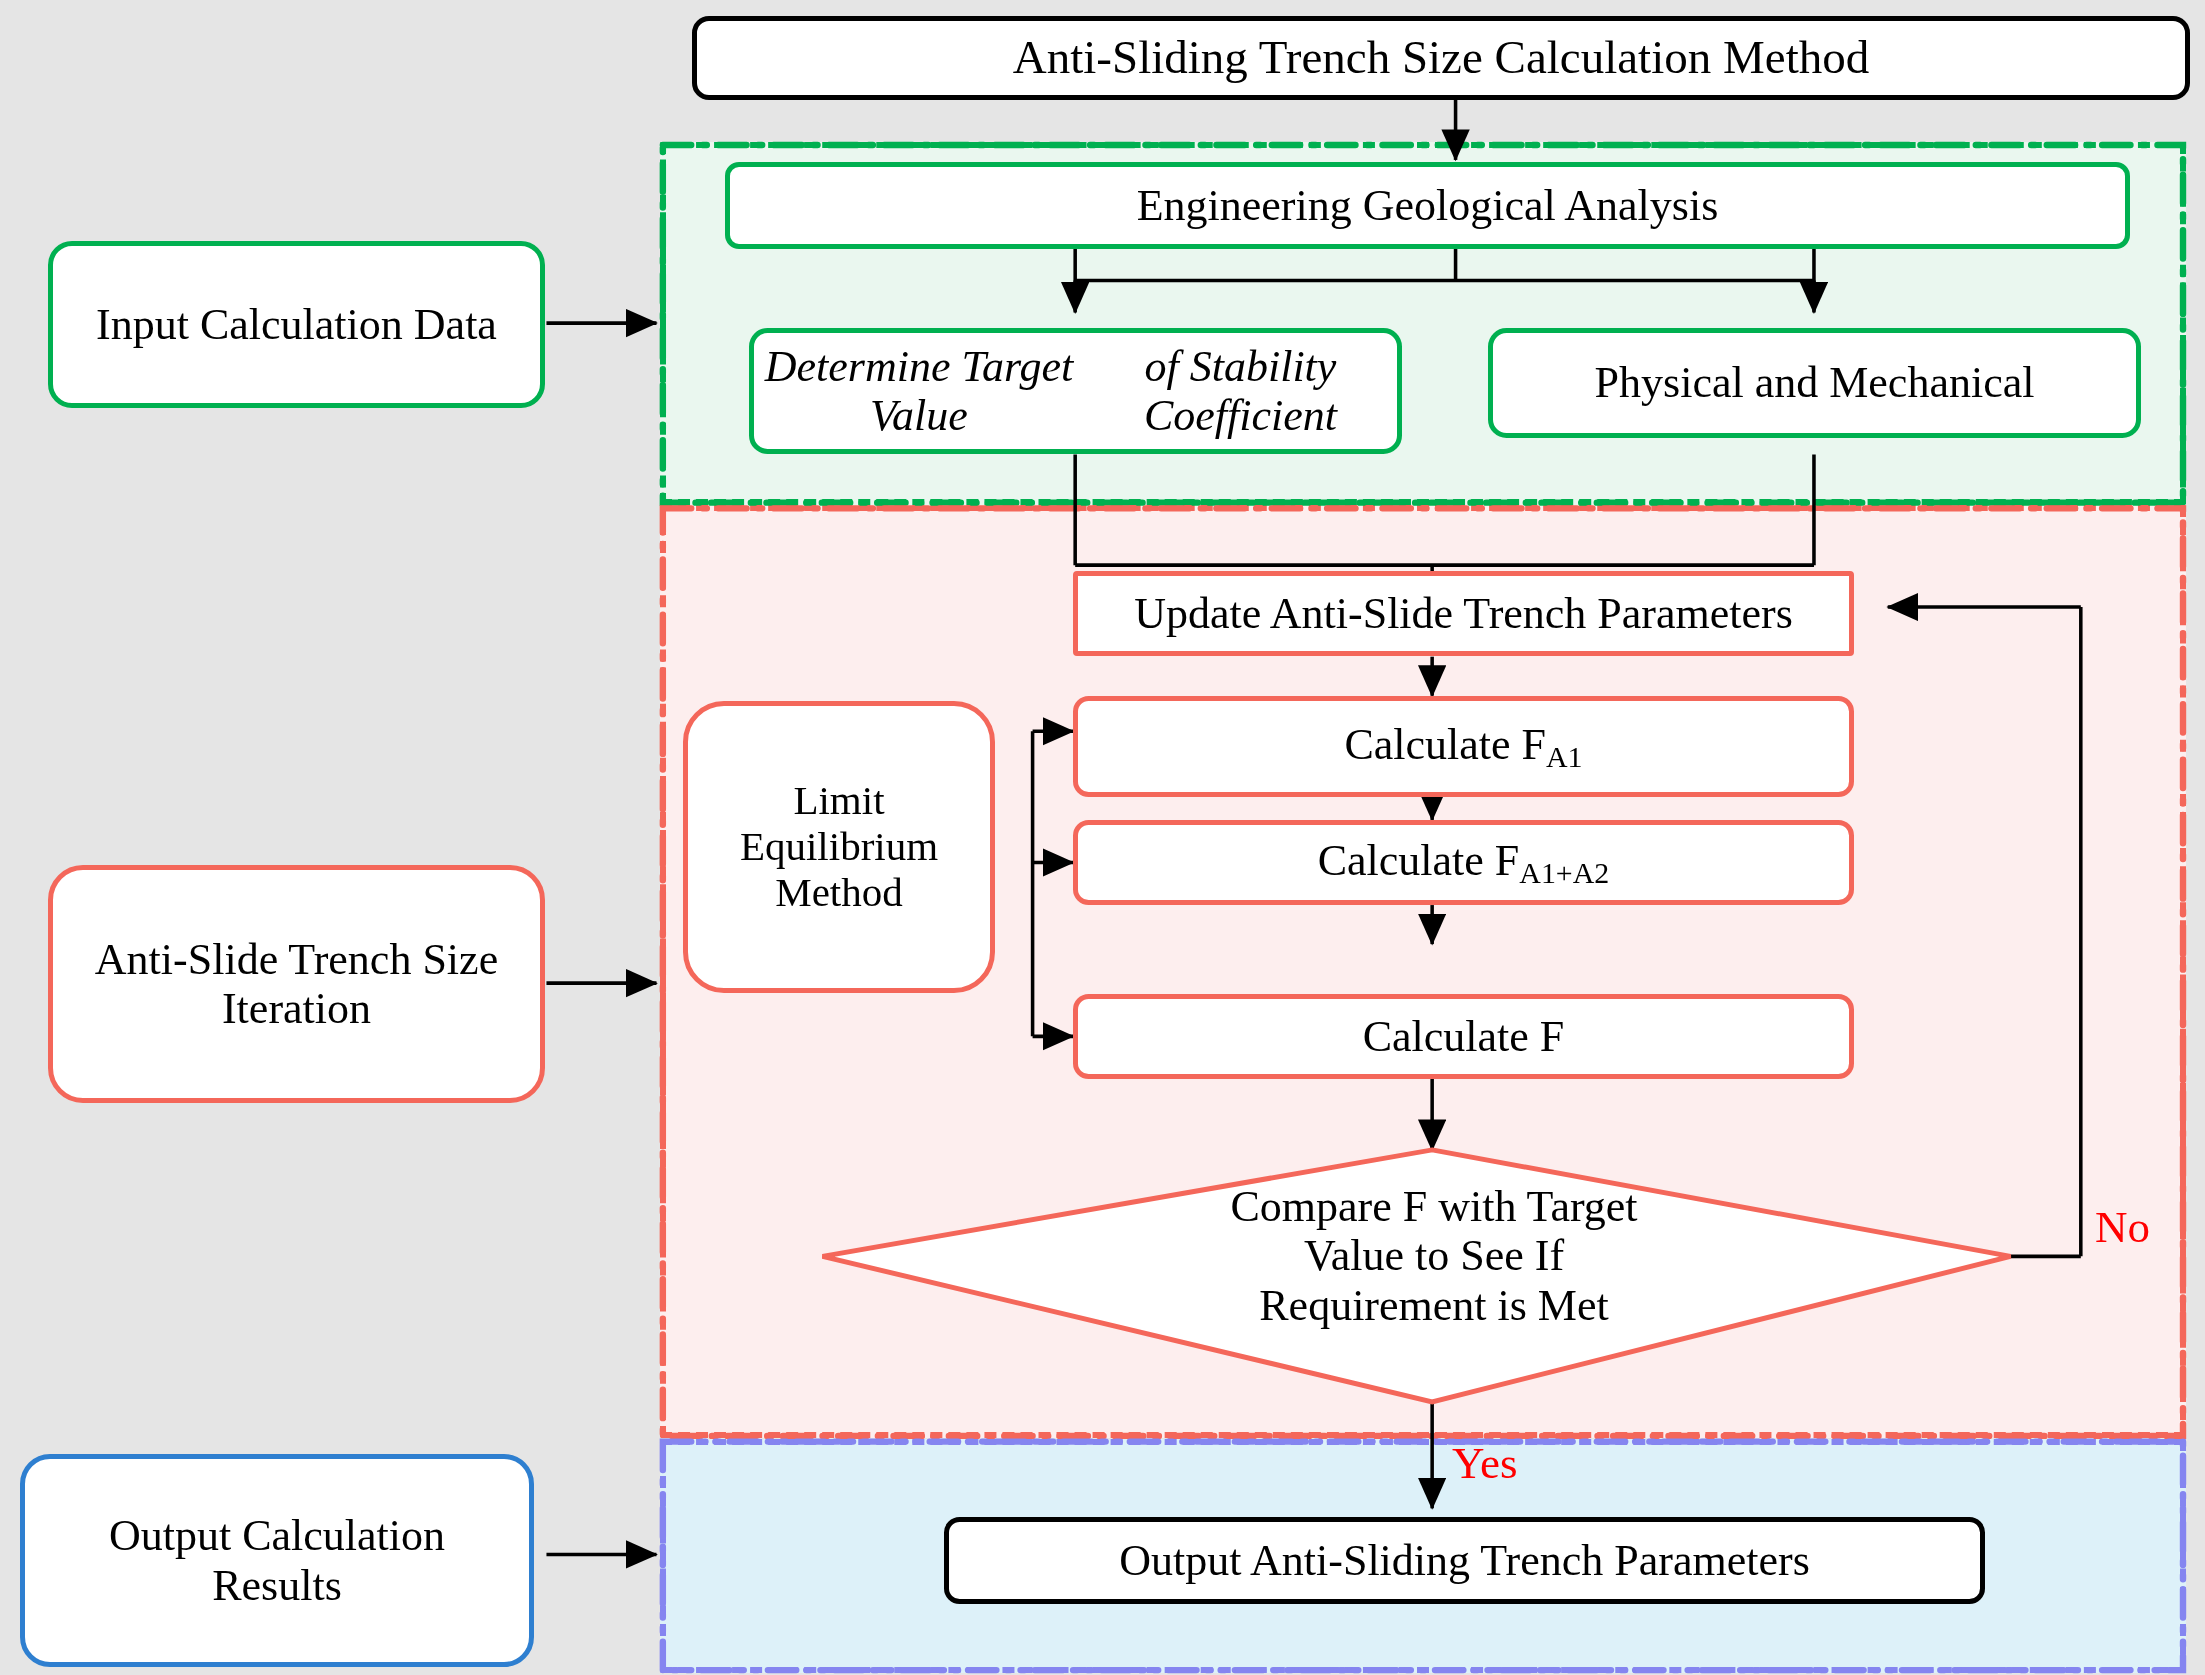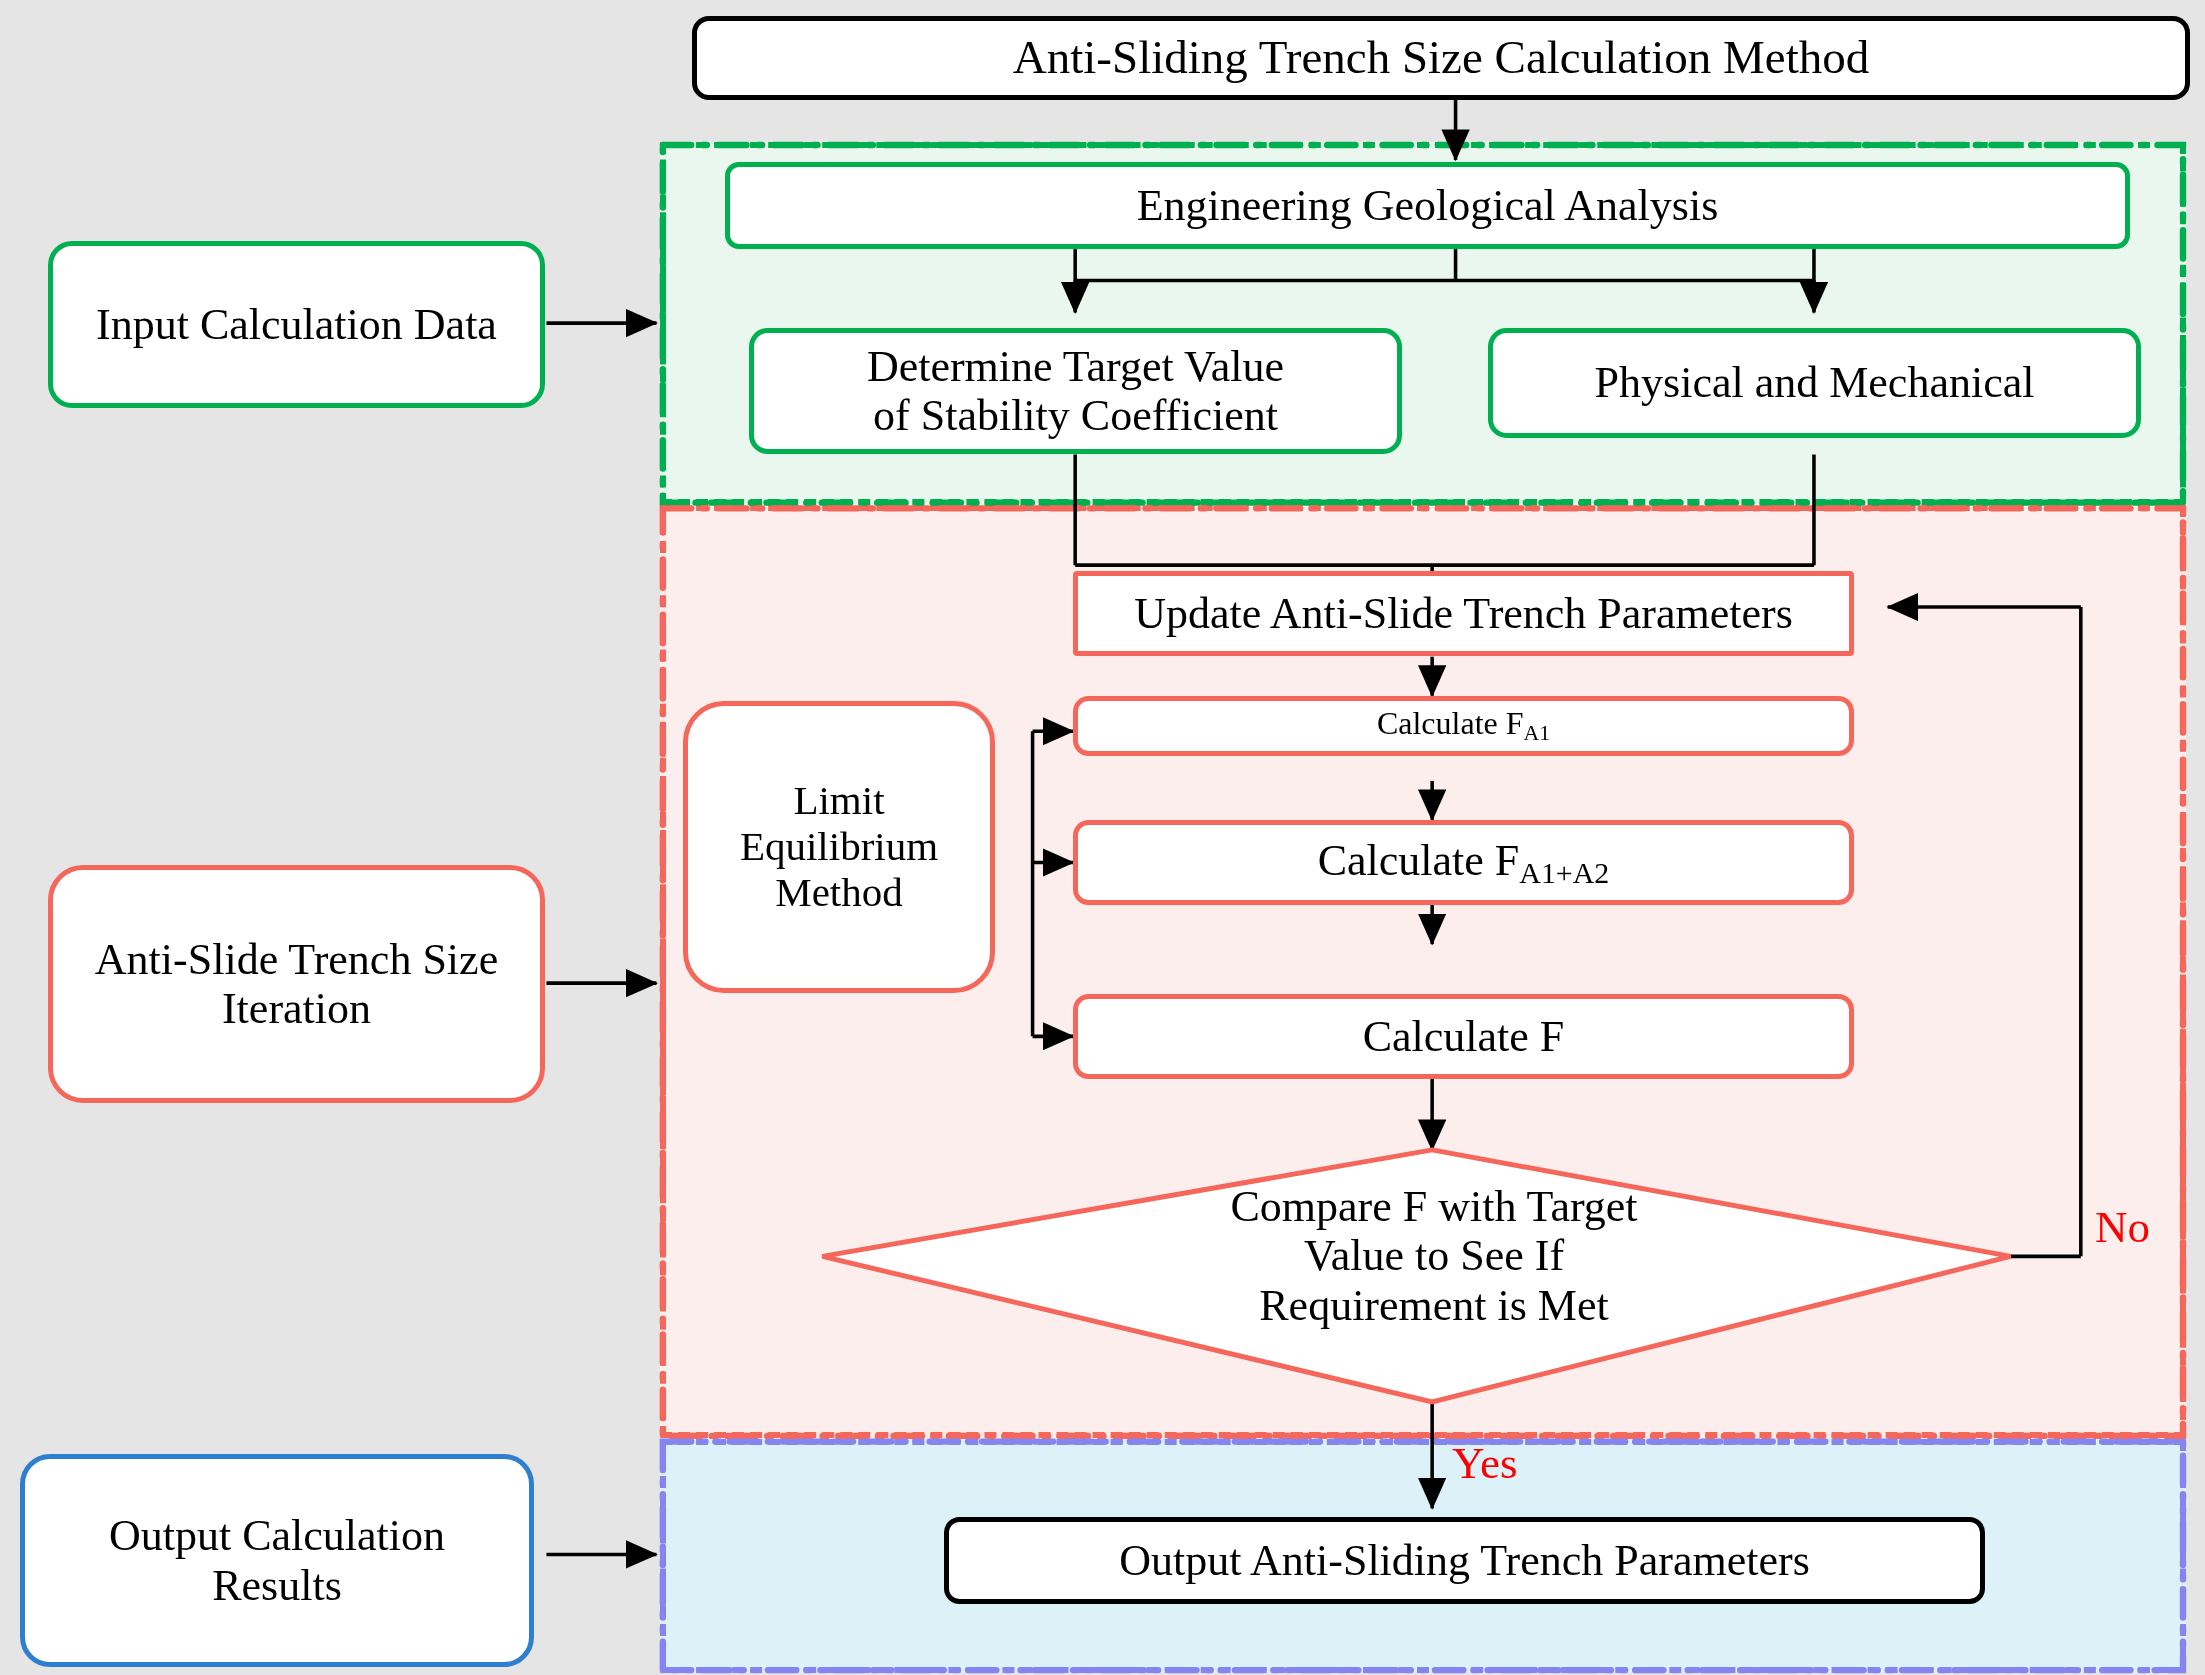--- a/index.html
+++ b/index.html
@@ -92,40 +92,40 @@
     <span style="padding:0 28px;">Anti-Slide Trench Size Iteration</span>
   </div>
   <div class="node" style="left:20px;top:1454px;width:514px;height:213px;border:5px solid #2e7fd0;border-radius:30px;font-size:44px;">
     <span style="padding:0 34px;">Output Calculation Results</span>
   </div>
 
   <div class="node" style="left:725px;top:162px;width:1405px;height:87px;border:5px solid #00b050;border-radius:14px;font-size:44px;">
     <span>Engineering Geological Analysis</span>
   </div>
 
-  <div class="node" style="left:749px;top:328px;width:653px;height:126px;border:5px solid #00b050;border-radius:18.5px;font-size:44px;flex-direction:column;">
+  <div class="node" style="left:749px;top:328px;width:653px;height:126px;border:5px solid #00b050;border-radius:18.5px;font-size:44px;flex-direction:row;font-style:italic;">
     <span>Determine Target Value</span>
     <span>of Stability Coefficient</span>
   </div>
 
   <div class="node" style="left:1488px;top:328px;width:653px;height:110px;border:5px solid #00b050;border-radius:18.5px;font-size:44px;flex-direction:column;">
     <span>Physical and Mechanical</span>
   </div>
 
   <div class="node" style="left:1073px;top:571px;width:781px;height:85px;border:5px solid #f4675a;border-radius:4px;font-size:44px;">
     <span>Update Anti-Slide Trench Parameters</span>
   </div>
 
   <div class="node" style="left:683px;top:701px;width:312px;height:292px;border:5px solid #f4675a;border-radius:41px;font-size:41px;flex-direction:column;">
     <span>Limit</span>
     <span>Equilibrium</span>
     <span>Method</span>
   </div>
 
-  <div class="node" style="left:1073px;top:696px;width:781px;height:60px;border:5px solid #f4675a;border-radius:15.6px;font-size:32px;">
+  <div class="node" style="left:1073px;top:696px;width:781px;height:101px;border:5px solid #f4675a;border-radius:15.6px;font-size:44px;">
     <span>
       <span>Calculate F</span><sub>A1</sub>
     </span>
   </div>
 
   <div class="node" style="left:1073px;top:820px;width:781px;height:85px;border:5px solid #f4675a;border-radius:15.6px;font-size:44px;justify-content:center;">
     <span>
       <span>Calculate F</span><sub>A1+A2</sub>
     </span>
   </div>

